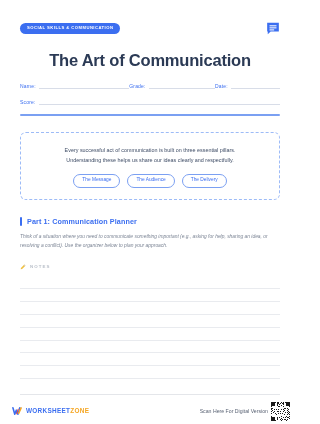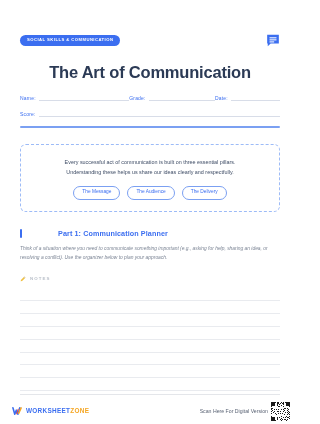--- a/index.html
+++ b/index.html
@@ -15,21 +15,21 @@
     color: #2b3a55;
     overflow: hidden;
     position: relative;
   }
   .page {
     position: relative;
     width: 300px;
     height: 337px;
     background: #ffffff;
     box-sizing: border-box;
-    padding: 16px 20px;
+    padding: 4px 20px;
   }
 
   
   .header-row {
     display: flex;
     align-items: flex-start;
     justify-content: space-between;
     padding-top: 19px;
     height: 18px;
   }
@@ -126,21 +126,20 @@
     white-space: nowrap;
     background: #ffffff;
     line-height: 1;
   }
 
   
   .part {
     margin-top: 17px;
     display: flex;
     align-items: center;
-    gap: 31px;
   }
   .part-bar {
     width: 2px;
     height: 9px;
     background: #3b6ef0;
     border-radius: 2px;
     margin-right: 5px;
   }
   .part-title {
     font-size: 7.2px;

